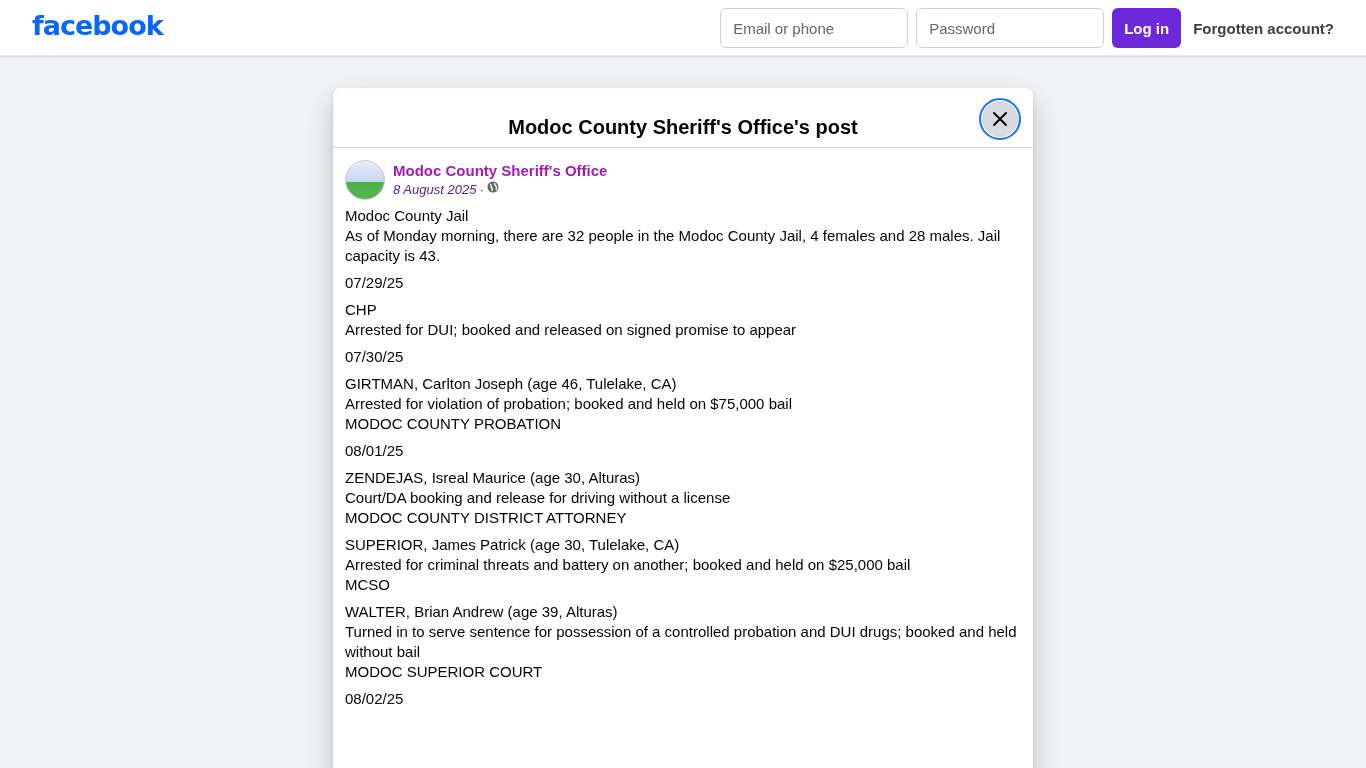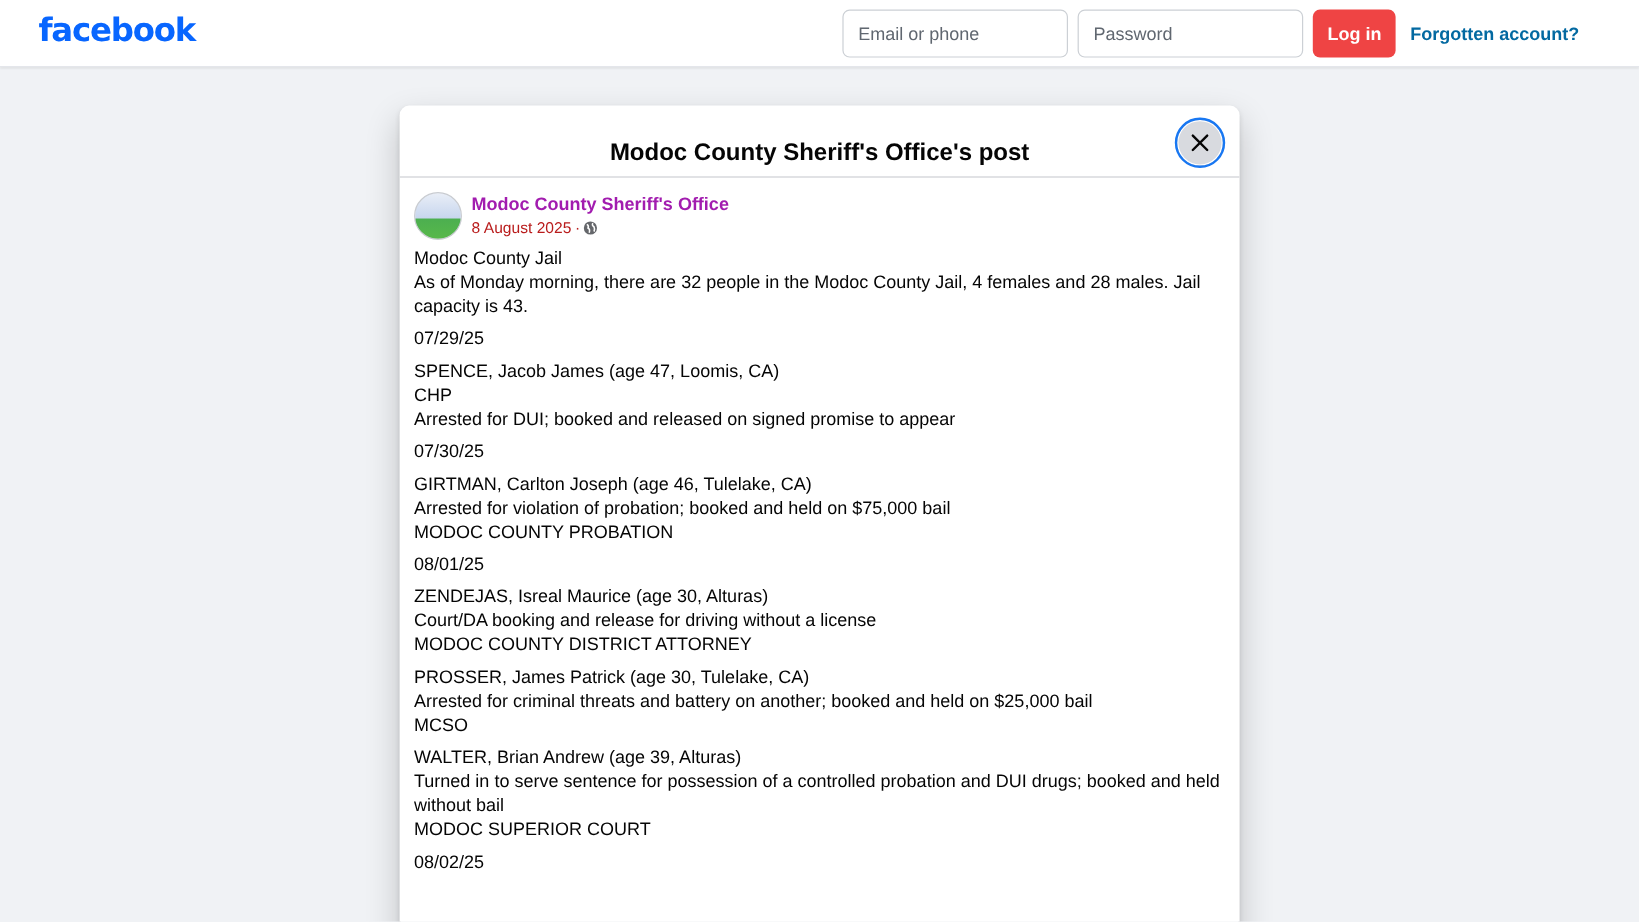--- a/index.html
+++ b/index.html
@@ -1,33 +1,33 @@
 <!DOCTYPE html>
 <html><head>
 <meta charset="utf-8">
 <style>
   * { box-sizing: border-box; margin: 0; padding: 0; }
   html, body { width: 1366px; height: 768px; overflow: hidden; }
   body { background: #f0f2f5; font-family: "Liberation Sans", "DejaVu Sans", sans-serif; color: #050505; position: relative; }
   .topbar { position: absolute; left: 0; top: 0; width: 1366px; height: 56px; background: #fff; box-shadow: 0 1px 2px rgba(0,0,0,0.12); border-bottom: 1px solid #e4e6eb; padding-left: 44px; }
   .logo { position: absolute; left: 32px; top: 10px; font-family: "DejaVu Sans", sans-serif; font-weight: bold; font-size: 27px; letter-spacing: -1px; color: #0866ff; }
-  .login { position: absolute; right: 18px; top: 8px; display: flex; align-items: center; height: 40px; }
+  .login { position: absolute; right: 0; top: 8px; display: flex; align-items: center; height: 40px; }
   .login input { width: 188px; height: 40px; border: 1px solid #ccd0d5; border-radius: 6px; padding: 0 12px; font-size: 15px; font-family: "Liberation Sans", sans-serif; color: #1c1e21; margin-right: 8px; background: #fff; }
   .login input::placeholder { color: #606770; }
-  .login-btn { height: 40px; padding: 0 12px; background: #ef4444; color: #fff; border: none; border-radius: 6px; font-weight: bold; font-size: 15px; font-family: "Liberation Sans", sans-serif; margin-left: 0; }
-  .forgot { color: #0369a1; font-size: 15px; font-weight: bold; margin: 0 32px 0 12px; text-decoration: none; }
+  .login-btn { height: 40px; padding: 0 12px; background: #6d28d9; color: #fff; border: none; border-radius: 6px; font-weight: bold; font-size: 15px; font-family: "Liberation Sans", sans-serif; margin-left: 0; }
+  .forgot { color: #404040; font-size: 15px; font-weight: bold; margin: 0 32px 0 12px; text-decoration: none; }
   .modal { position: absolute; left: 333px; top: 88px; width: 700px; height: 700px; background: #fff; border-radius: 8px; box-shadow: 0 12px 28px rgba(0,0,0,0.2), 0 2px 4px rgba(0,0,0,0.1); overflow: hidden; }
   .modal-header { height: 60px; border-bottom: 1px solid #ced0d4; display: flex; align-items: center; justify-content: center; position: relative; }
   .modal-title { font-size: 20px; font-weight: bold; color: #050505; margin-top: 20px; }
   .close-btn { position: absolute; right: 12px; top: 10px; width: 42px; height: 42px; border-radius: 50%; background: #d8dadf; border: 2px solid #1877f2; display: flex; align-items: center; justify-content: center; box-shadow: 0 0 0 1px #fff inset; }
   .post { padding: 12px 12px 0 12px; }
   .post-head { display: flex; align-items: center; margin-bottom: 6px; }
   .avatar { width: 40px; height: 40px; border-radius: 50%; background: linear-gradient(180deg, #e9eef7 0%, #c7d6ee 55%, #4caf50 56%, #58b84a 100%); border: 1px solid #c9ccd1; margin-right: 8px; }
   .author { font-size: 15px; font-weight: bold; color: #a21caf; line-height: 20px; }
-  .meta { font-size: 13px; color: #b91c1c; display: flex; align-items: center; line-height: 18px; }
+  .meta { font-size: 13px; color: #4c1d95; display: flex; align-items: flex-start; line-height: 18px; font-style: italic; }
   .meta .sep { margin: 0 3px; }
   .body p { font-size: 15px; line-height: 20px; color: #050505; margin-bottom: 7px; }
   .body p span { display: block; }
 </style>
 </head>
 <body>
 
 <div class="topbar">
   <div class="logo">facebook</div>
   <div class="login">
@@ -64,42 +64,41 @@
     </div>
     <div class="body">
       <p>
           <span>Modoc County Jail</span>
           <span>As of Monday morning, there are 32 people in the Modoc County Jail, 4 females and 28 males. Jail capacity is 43.</span>
         </p>
       <p>
           <span>07/29/25</span>
         </p>
       <p>
-          <span>SPENCE, Jacob James (age 47, Loomis, CA)</span>
           <span>CHP</span>
           <span>Arrested for DUI; booked and released on signed promise to appear</span>
         </p>
       <p>
           <span>07/30/25</span>
         </p>
       <p>
           <span>GIRTMAN, Carlton Joseph (age 46, Tulelake, CA)</span>
           <span>Arrested for violation of probation; booked and held on $75,000 bail</span>
           <span>MODOC COUNTY PROBATION</span>
         </p>
       <p>
           <span>08/01/25</span>
         </p>
       <p>
           <span>ZENDEJAS, Isreal Maurice (age 30, Alturas)</span>
           <span>Court/DA booking and release for driving without a license</span>
           <span>MODOC COUNTY DISTRICT ATTORNEY</span>
         </p>
       <p>
-          <span>PROSSER, James Patrick (age 30, Tulelake, CA)</span>
+          <span>SUPERIOR, James Patrick (age 30, Tulelake, CA)</span>
           <span>Arrested for criminal threats and battery on another; booked and held on $25,000 bail</span>
           <span>MCSO</span>
         </p>
       <p>
           <span>WALTER, Brian Andrew (age 39, Alturas)</span>
           <span>Turned in to serve sentence for possession of a controlled probation and DUI drugs; booked and held without bail</span>
           <span>MODOC SUPERIOR COURT</span>
         </p>
       <p>
           <span>08/02/25</span>

